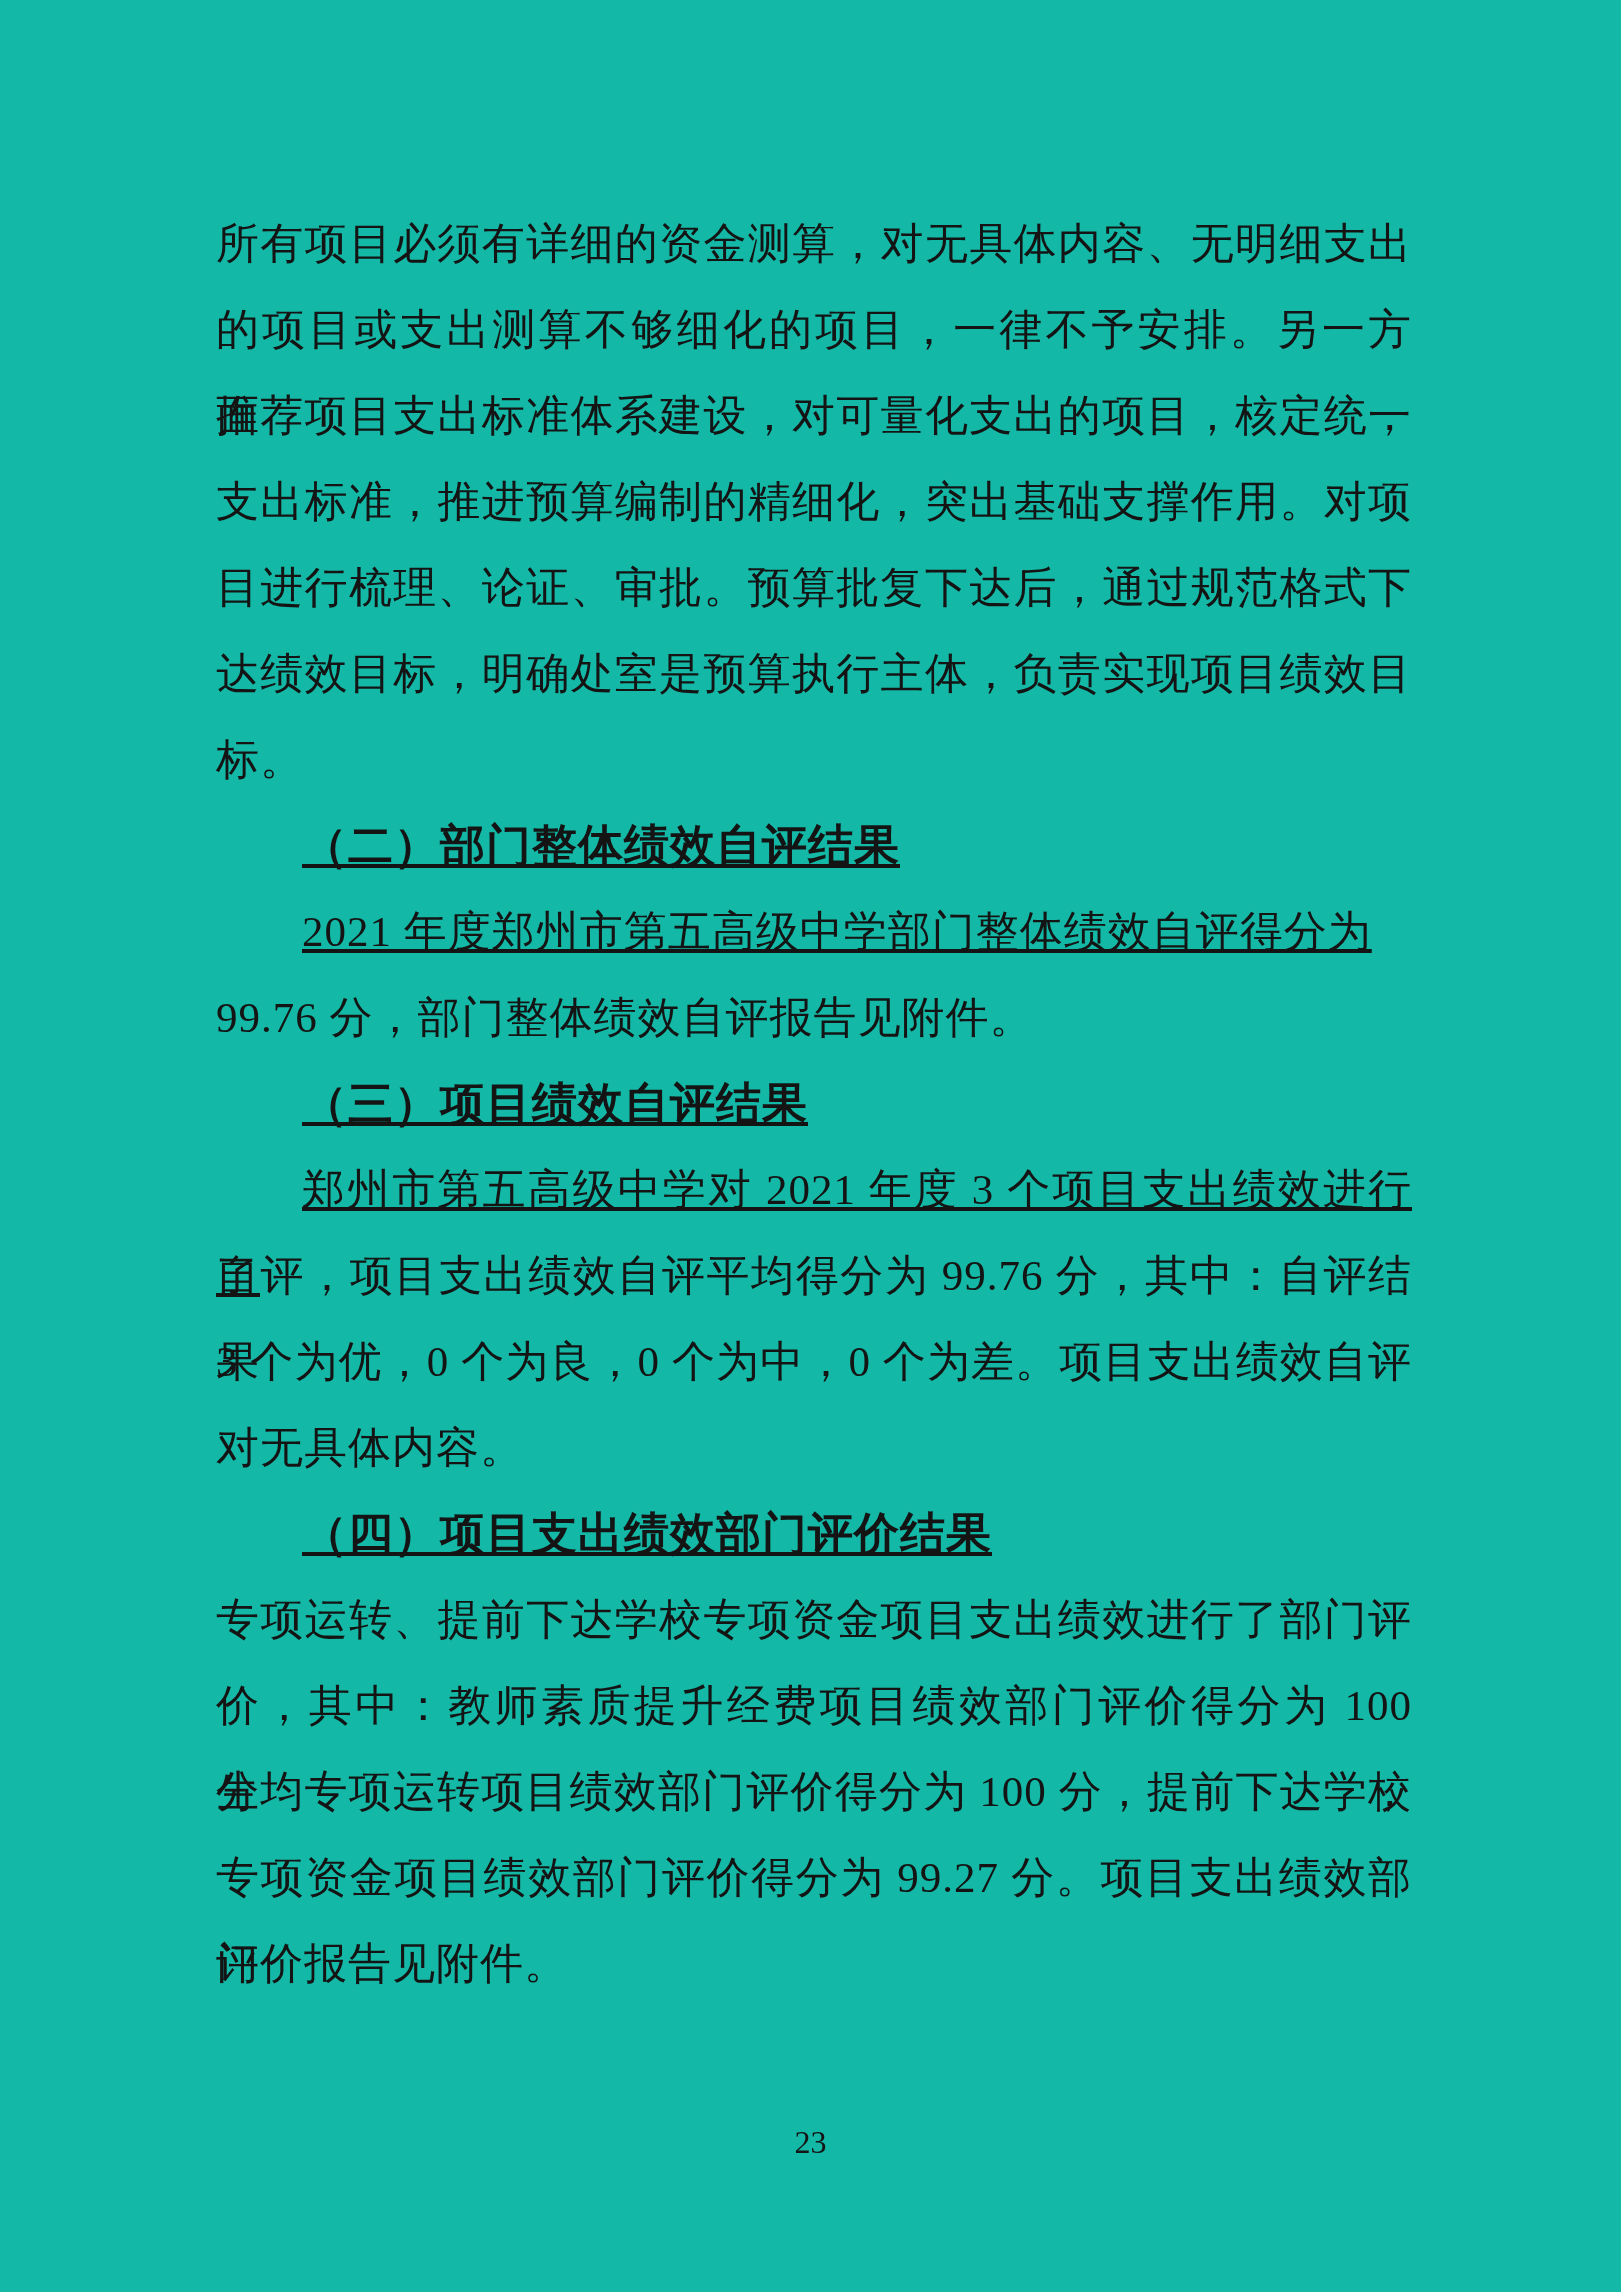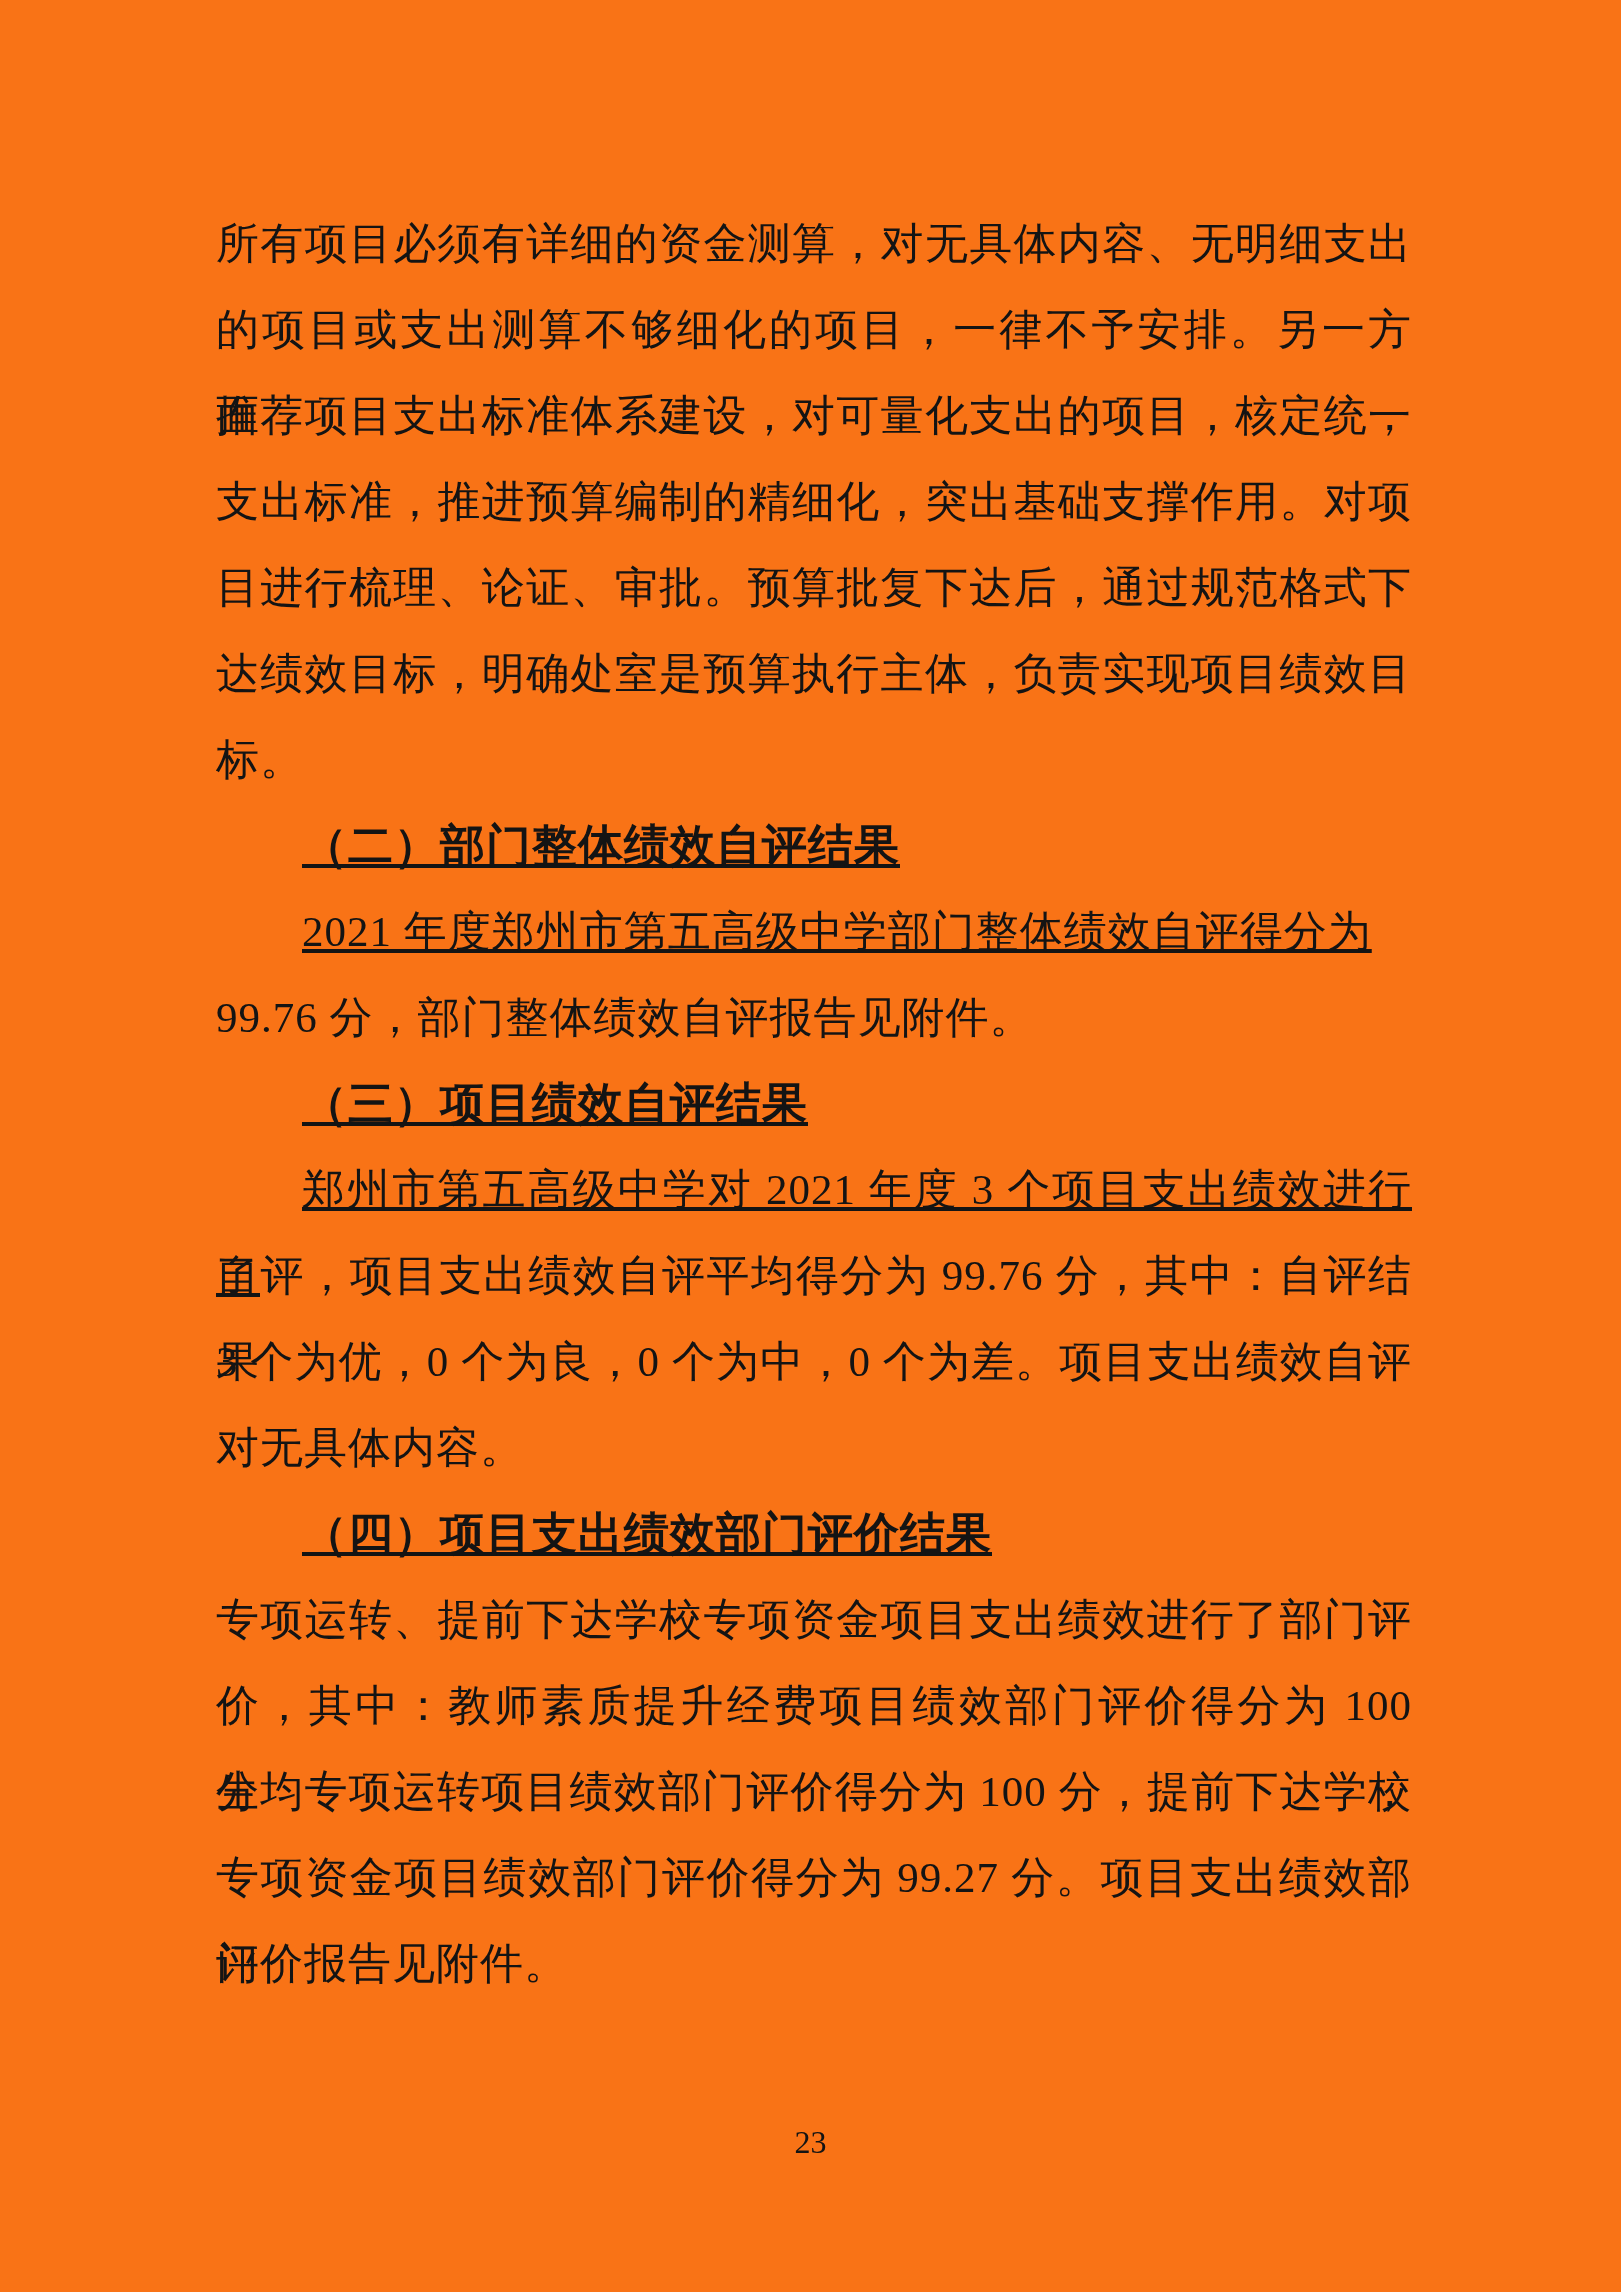--- a/index.html
+++ b/index.html
@@ -4,21 +4,21 @@
 <style>
   html, body {
     margin: 0;
     padding: 0;
     background: #ffffff;
   }
   .page {
     position: relative;
     width: 1621px;
     height: 2293px;
-    background: #f97316;
+    background: #14b8a6;
     overflow: hidden;
     font-family: "Liberation Serif", "DejaVu Serif", serif;
     color: #141414;
   }
   .text-block {
     position: absolute;
     left: 216px;
     top: 201px;
     width: 1196px;
   }

